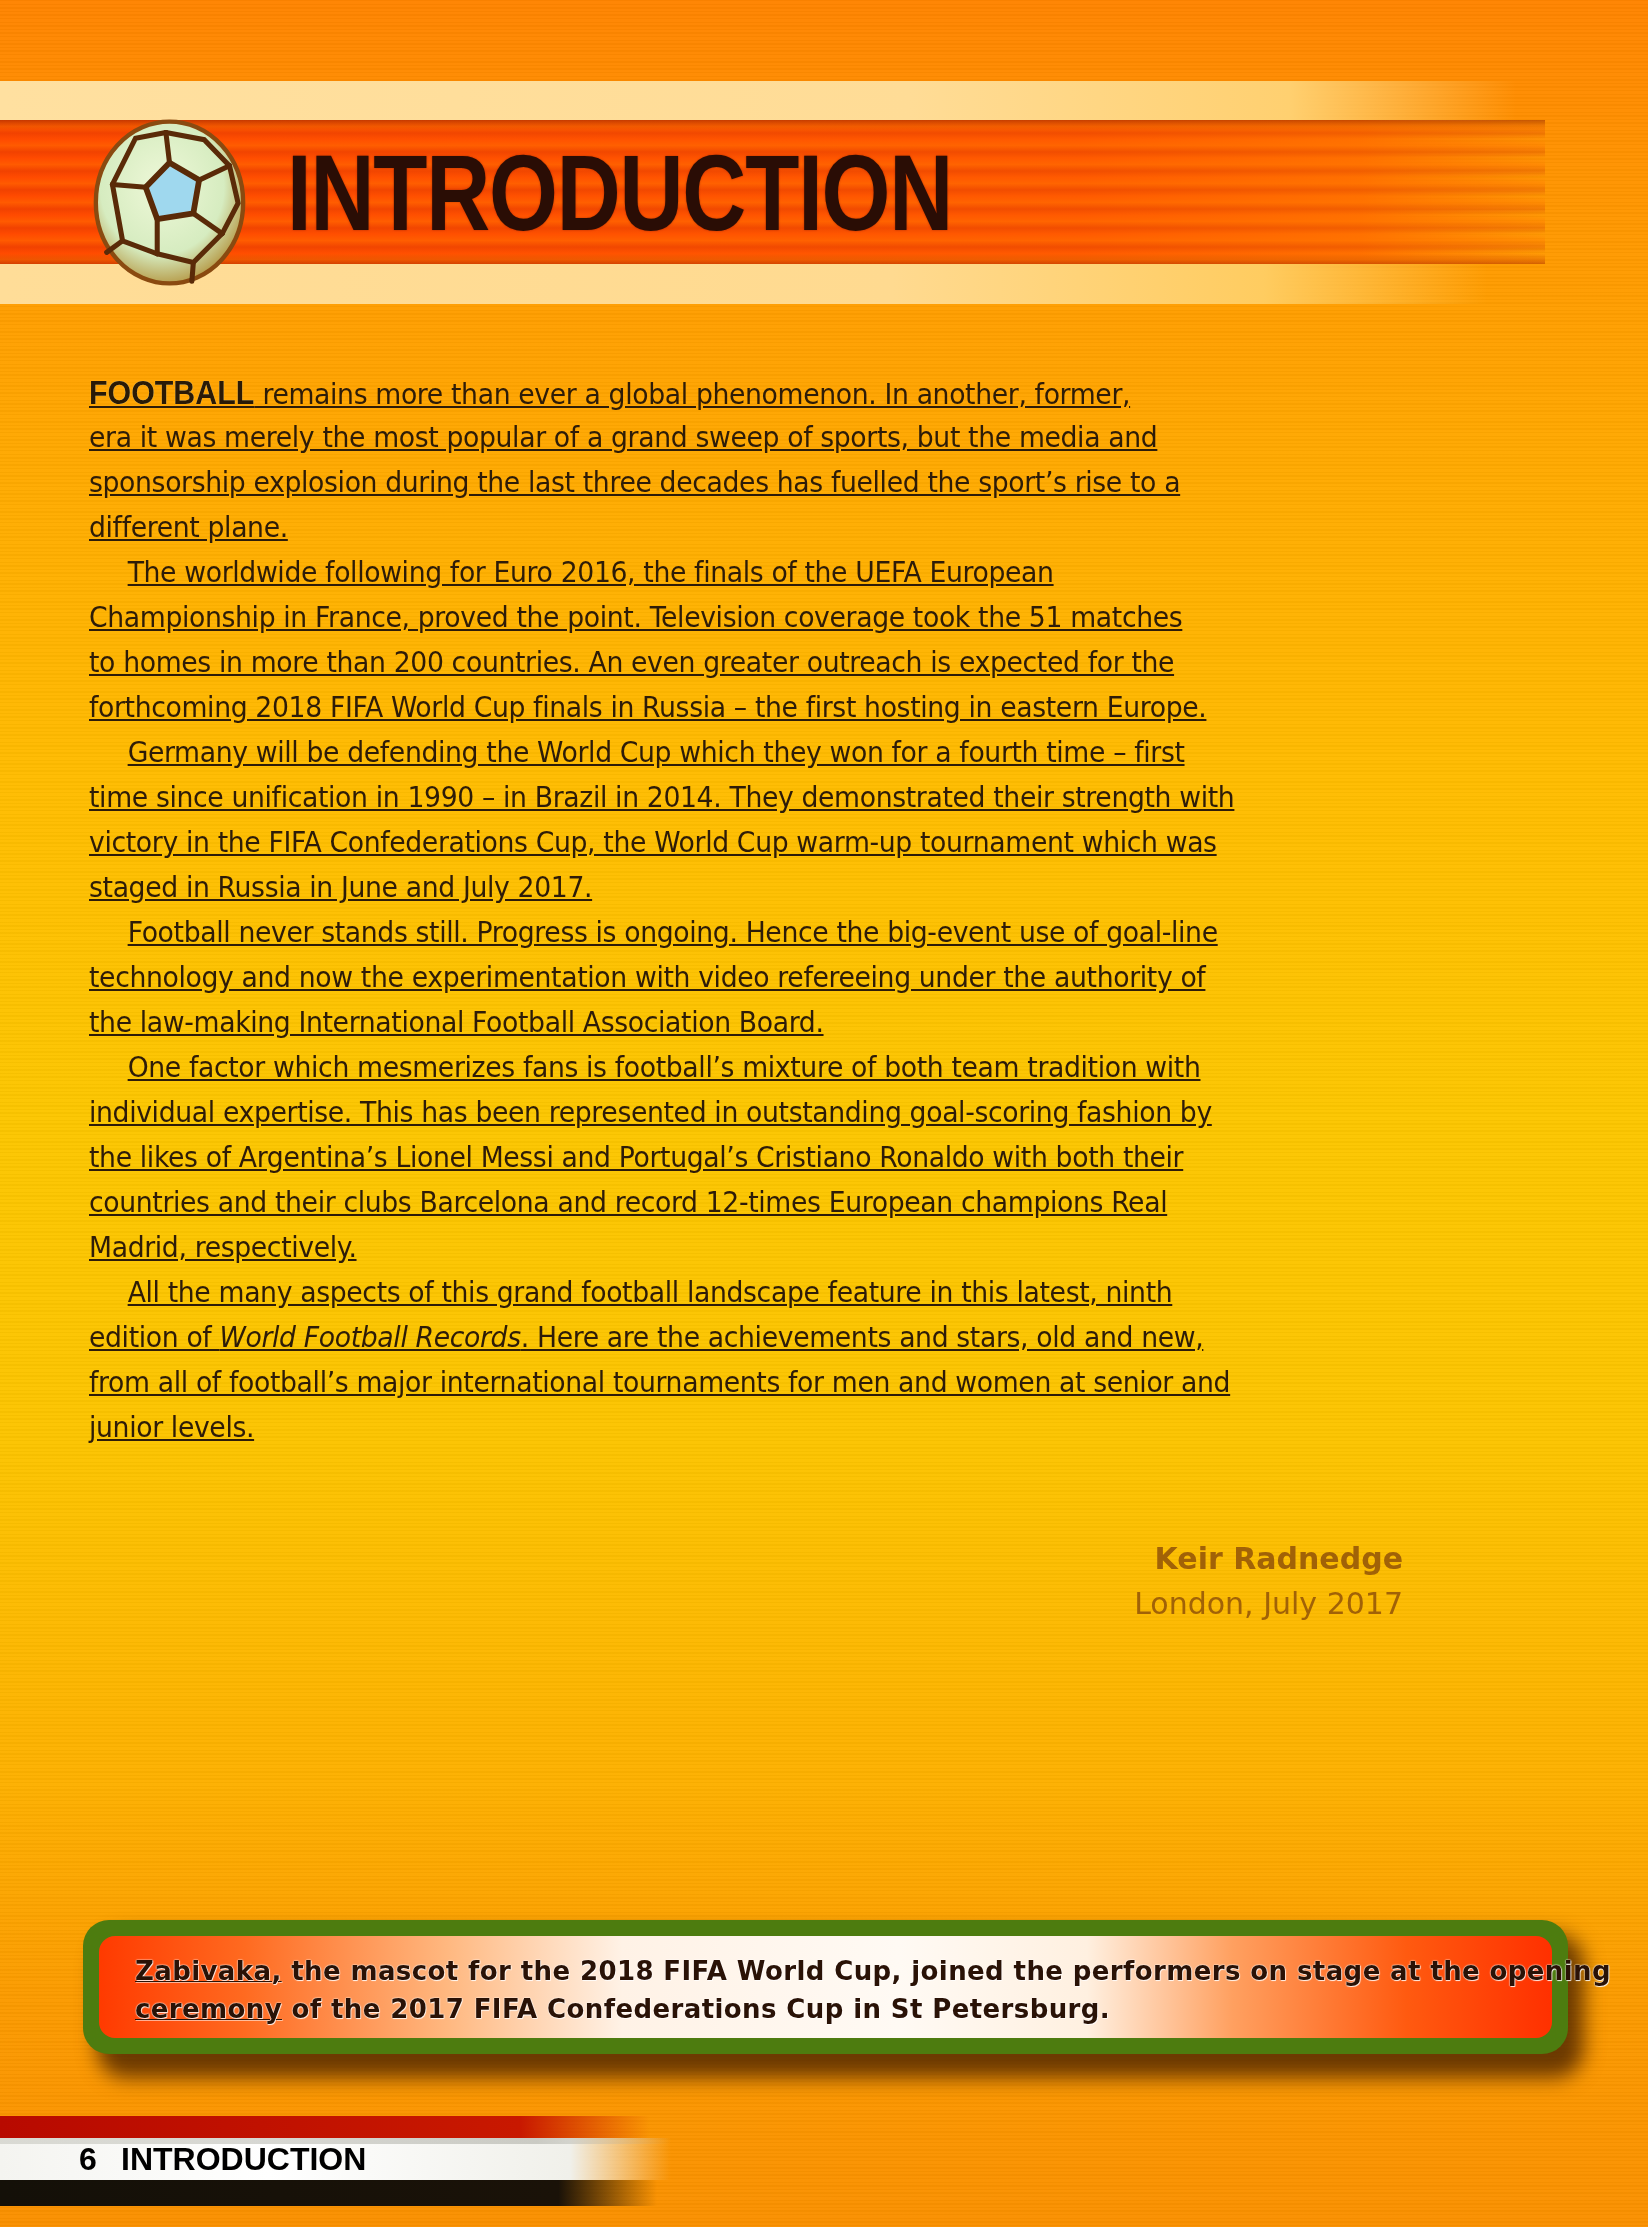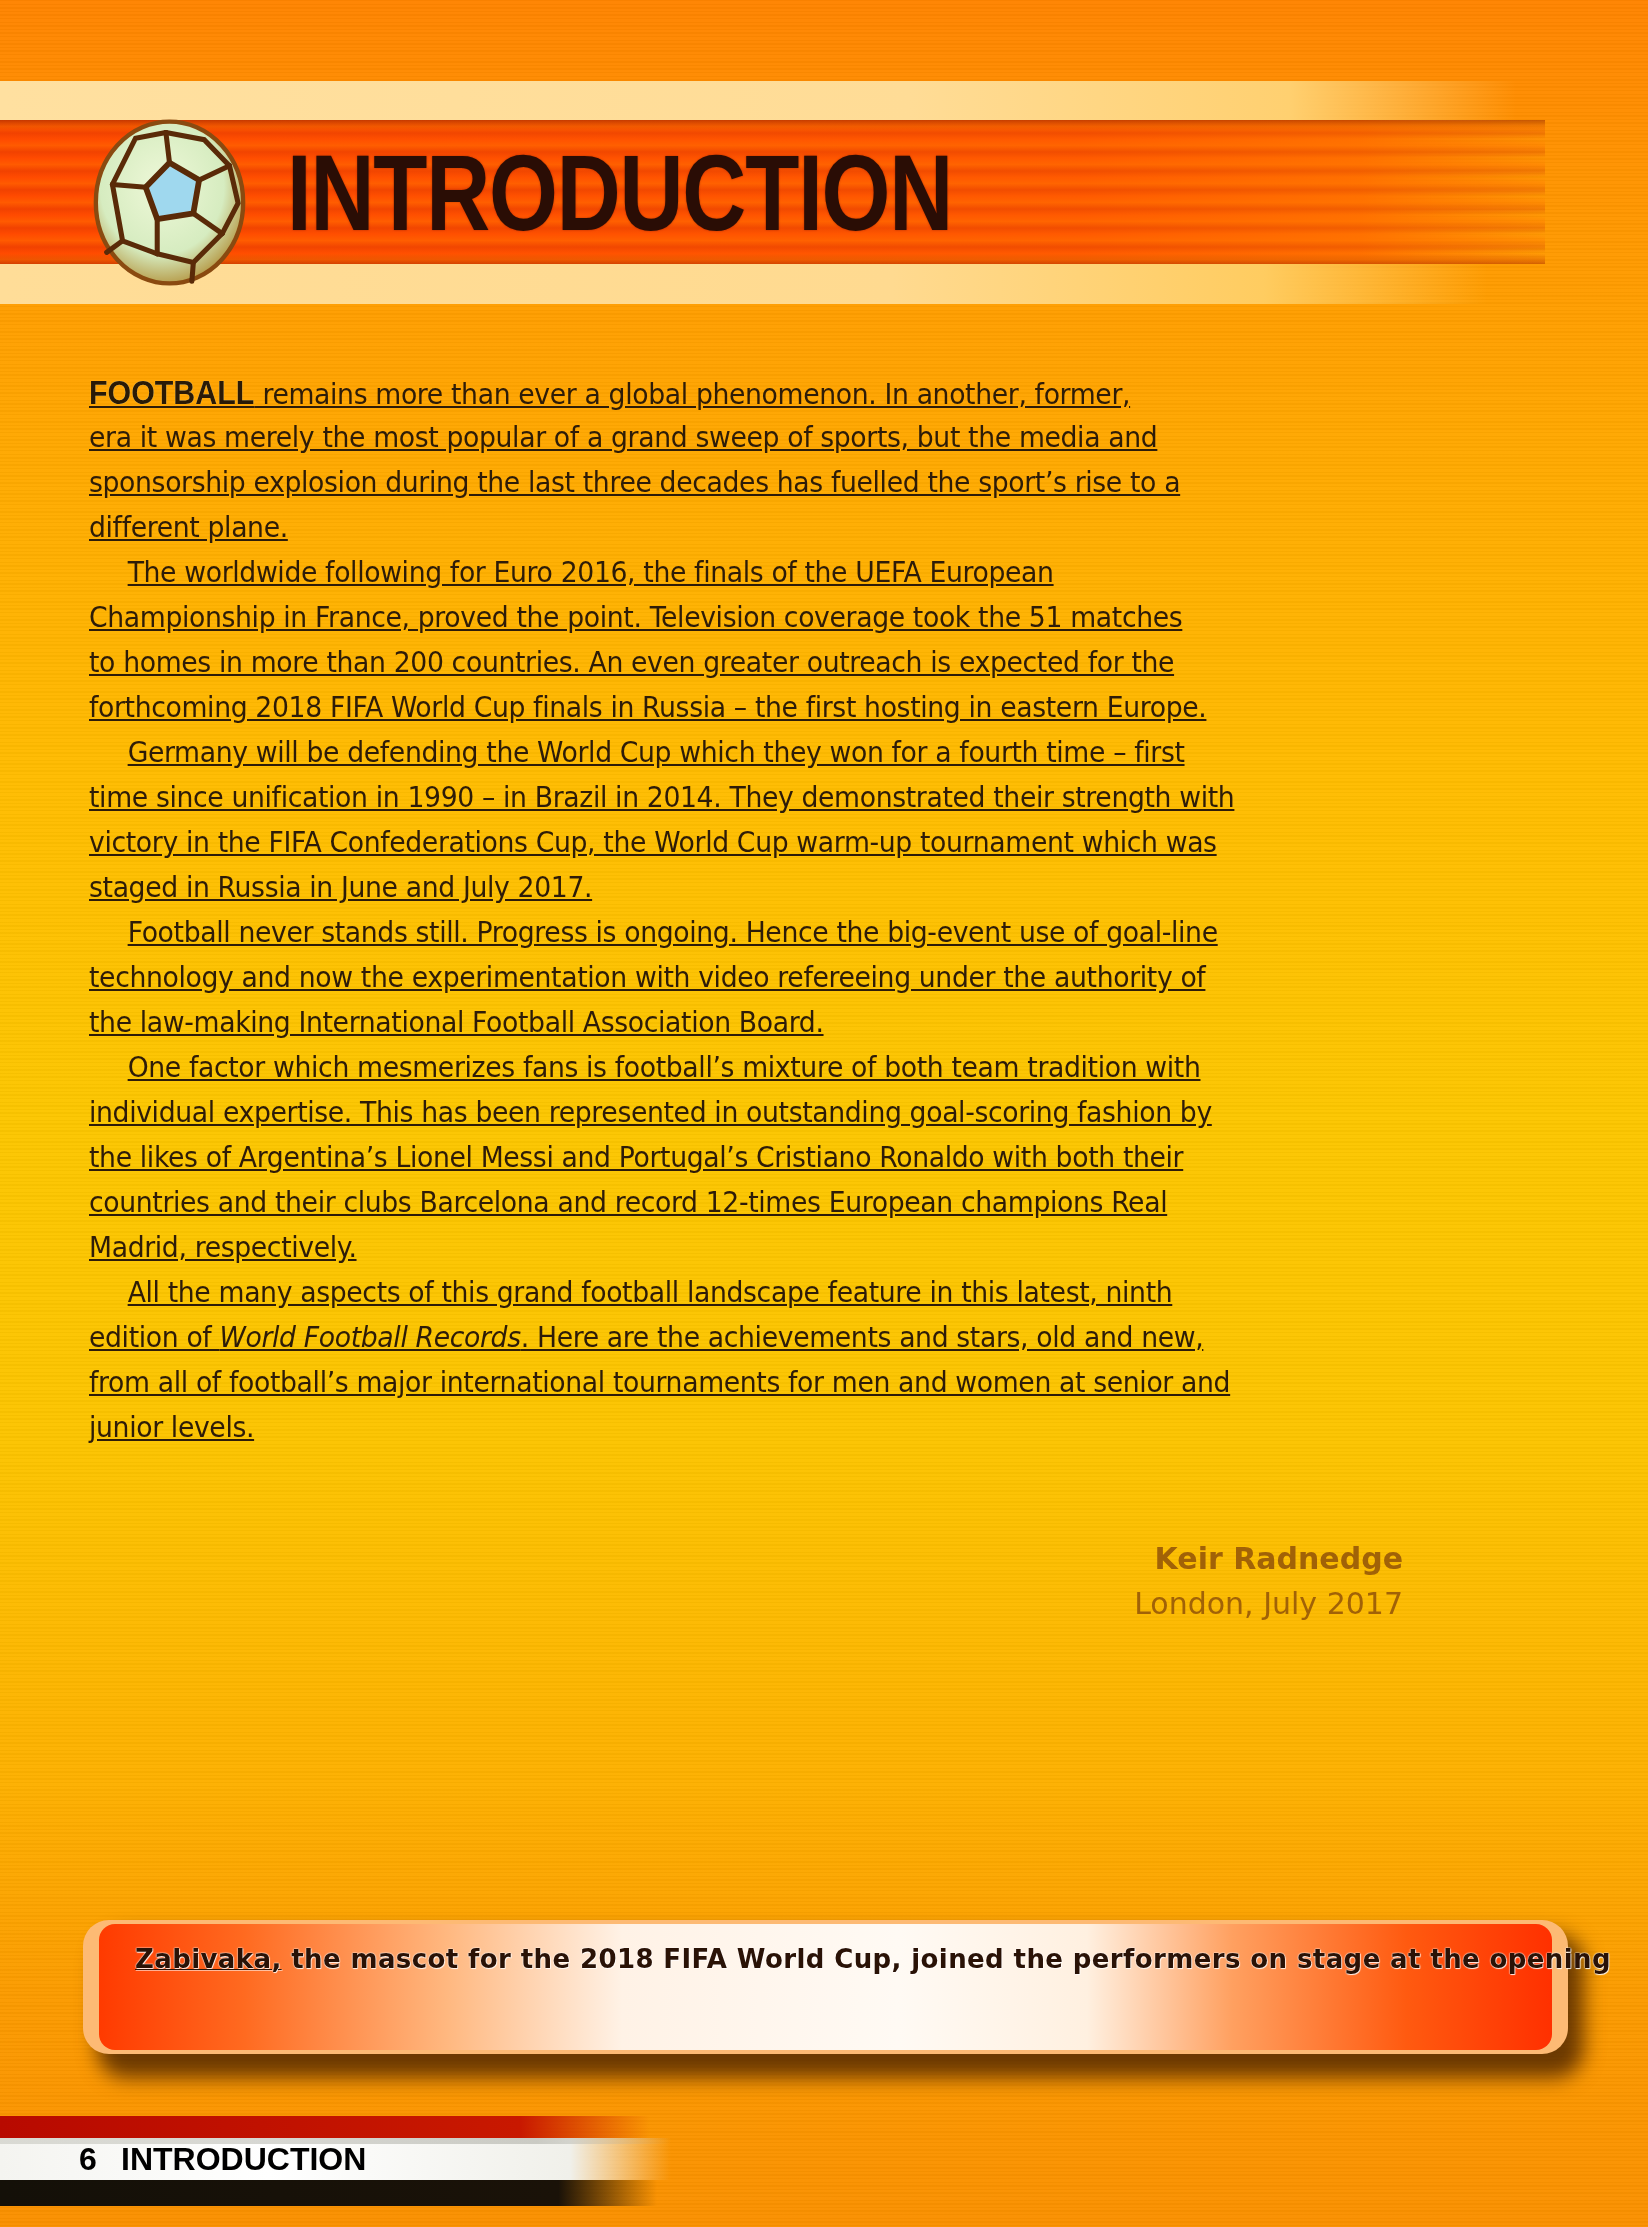--- a/index.html
+++ b/index.html
@@ -59,21 +59,21 @@
   .sig { position:absolute; right:246px; top:1536px; text-align:right; font-family:"DejaVu Sans", sans-serif; }
   .sig-name { font-weight:bold; font-size:30px; line-height:45px; color:#a16207; }
   .sig-place { font-size:30px; line-height:45px; color:#a16207; }
   
   .cap-shadow {
     position:absolute; left:97px; top:1934px; width:1487px; height:144px; border-radius:29px;
     background:rgba(60,25,0,0.75); filter:blur(10px);
   }
   .cap {
     position:absolute; left:83px; top:1920px; width:1485px; height:134px; border-radius:26px;
-    background:#fdba74; box-sizing:border-box; padding:4px 16px;
+    background:#4d7c0f; box-sizing:border-box; padding:16px 16px;
   }
   .cap-inner {
     width:100%; height:100%; border-radius:16px; box-sizing:border-box; padding:16px 36px;
     background: linear-gradient(90deg, #ff3a00 0%, #ff6a20 10%, #ffb880 24%, #fff2e6 36%, #fffaf4 55%, #fff0e0 68%, #ffa060 78%, #ff5a10 90%, #ff3000 100%);
   }
   .cap-line {
     font-family:"DejaVu Sans", sans-serif; font-weight:bold; font-size:26px; line-height:38px;
     color:#2a1206; white-space:nowrap; letter-spacing:0.4px;
     text-shadow: 0 0 1.4px #fff, 0 0 1.4px #fff, 0.7px 0.7px 0.7px rgba(255,255,255,0.8);
   }
@@ -171,20 +171,21 @@
 
 <div class="sig">
   <div class="sig-name">Keir Radnedge</div>
   <div class="sig-place">London, July 2017</div>
 </div>
 
 <div class="cap-shadow"></div>
 <div class="cap">
   <div class="cap-inner">
     <div class="cap-line"><span class="hl">Zabivaka,</span><span> the mascot for the 2018 FIFA World Cup, joined the performers on stage at the opening</span></div>
+    <div class="cap-line"><span class="hl">ceremony</span><span> of the 2017 FIFA Confederations Cup in St Petersburg.</span></div>
   </div>
 </div>
 
 <div>
   <div class="ftr-red"></div>
   <div class="ftr-white"></div>
   <div class="ftr-black"></div>
   <div class="ftr-text">
     <span class="ftr-num">6</span><span>INTRODUCTION</span>
   </div>

